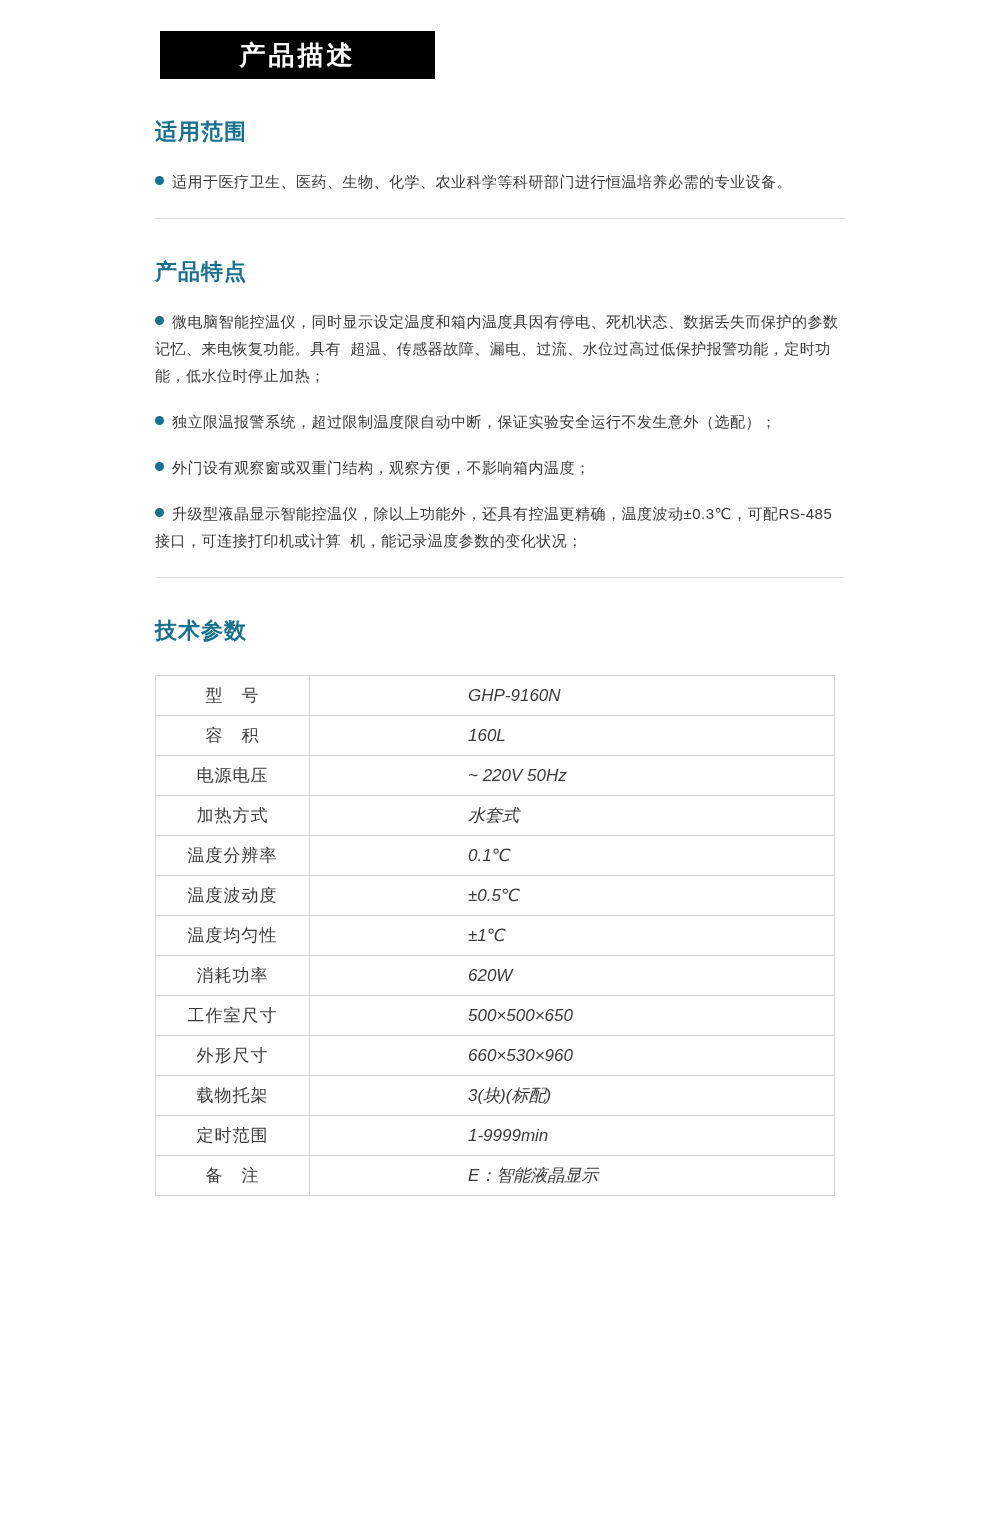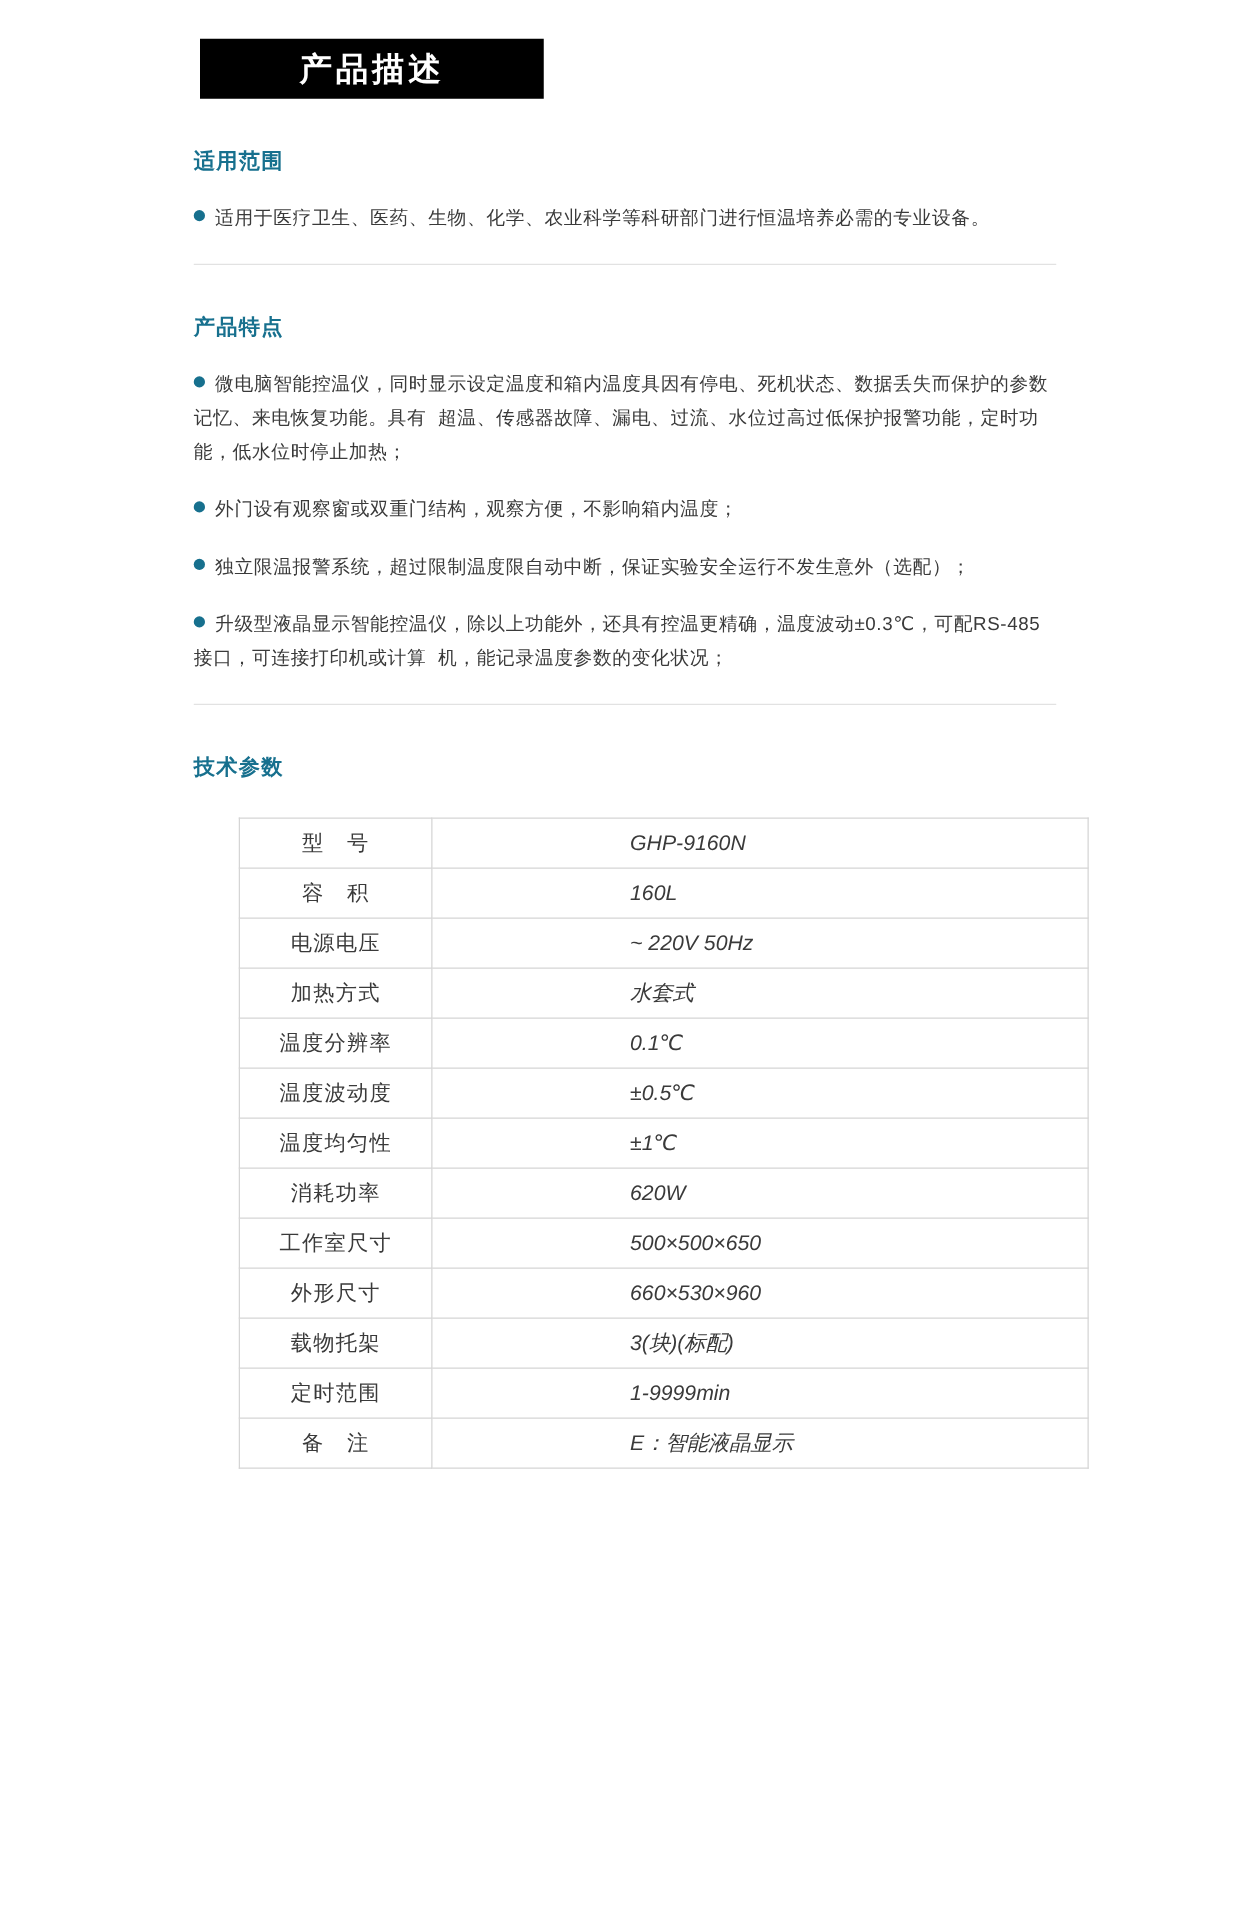--- a/index.html
+++ b/index.html
@@ -27,21 +27,21 @@
     color: #ffffff;
     font-size: 26px;
     font-weight: bold;
     letter-spacing: 3px;
     display: flex;
     align-items: center;
     justify-content: center;
   }
   .section-heading {
     color: #17708e;
-    font-size: 17px;
+    font-size: 22px;
     font-weight: bold;
     letter-spacing: 1px;
     margin: 38px 0 21px 0;
   }
   .para {
     font-size: 15px;
     line-height: 27px;
     margin: 0 0 19px 0;
     white-space: pre-wrap;
     letter-spacing: 0.5px;
@@ -58,21 +58,20 @@
   .divider {
     border: none;
     border-top: 1px solid #e2e2e2;
     margin: 23px 0 0 0;
   }
   .specs-table {
     border-collapse: collapse;
     table-layout: fixed;
     width: 680px;
     margin-top: 29px;
-    margin-left: 36px;
   }
   .specs-table td {
     border: 1px solid #d5d5d5;
     height: 39px;
     font-size: 17px;
     color: #3a3a3a;
     padding: 0;
   }
   .spec-label {
     width: 153px;
@@ -93,22 +92,22 @@
     <span>产品描述</span>
   </div>
 
   <h2 class="section-heading">适用范围</h2>
   <p class="para"><span class="bullet-dot"></span><span>适用于医疗卫生、医药、生物、化学、农业科学等科研部门进行恒温培养必需的专业设备。</span></p>
 
   <hr class="divider">
 
   <h2 class="section-heading">产品特点</h2>
   <p class="para"><span class="bullet-dot"></span><span>微电脑智能控温仪，同时显示设定温度和箱内温度具因有停电、死机状态、数据丢失而保护的参数记忆、来电恢复功能。具有  超温、传感器故障、漏电、过流、水位过高过低保护报警功能，定时功能，低水位时停止加热；</span></p>
+  <p class="para"><span class="bullet-dot"></span><span>独立限温报警系统，超过限制温度限自动中断，保证实验安全运行不发生意外（选配）；</span></p>
   <p class="para"><span class="bullet-dot"></span><span>外门设有观察窗或双重门结构，观察方便，不影响箱内温度；</span></p>
-  <p class="para"><span class="bullet-dot"></span><span>独立限温报警系统，超过限制温度限自动中断，保证实验安全运行不发生意外（选配）；</span></p>
   <p class="para"><span class="bullet-dot"></span><span>升级型液晶显示智能控温仪，除以上功能外，还具有控温更精确，温度波动±0.3℃，可配RS-485接口，可连接打印机或计算  机，能记录温度参数的变化状况；</span></p>
 
   <hr class="divider">
 
   <h2 class="section-heading">技术参数</h2>
 
   <table class="specs-table">
     <tbody>
       <tr>
         <td class="spec-label">型　号</td>

